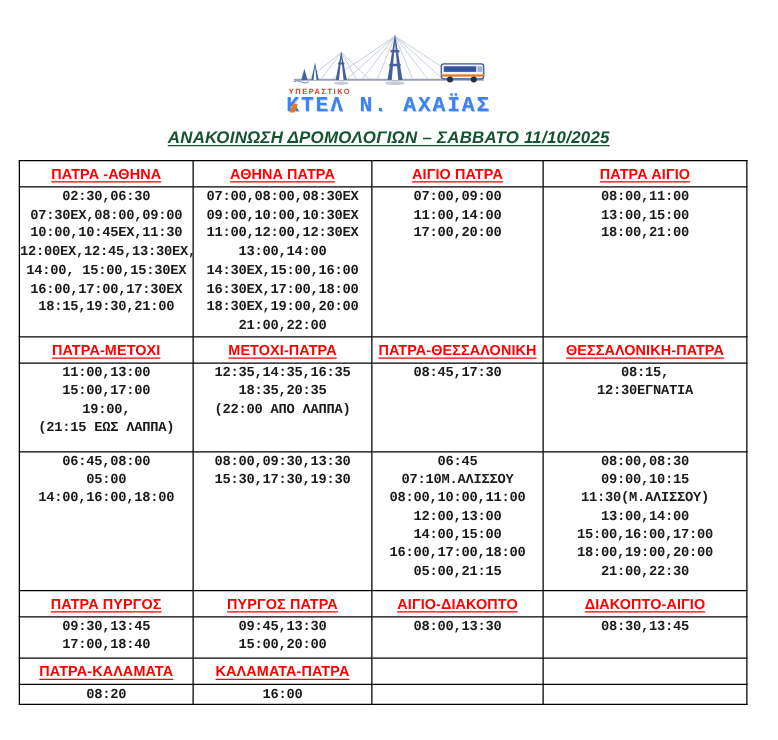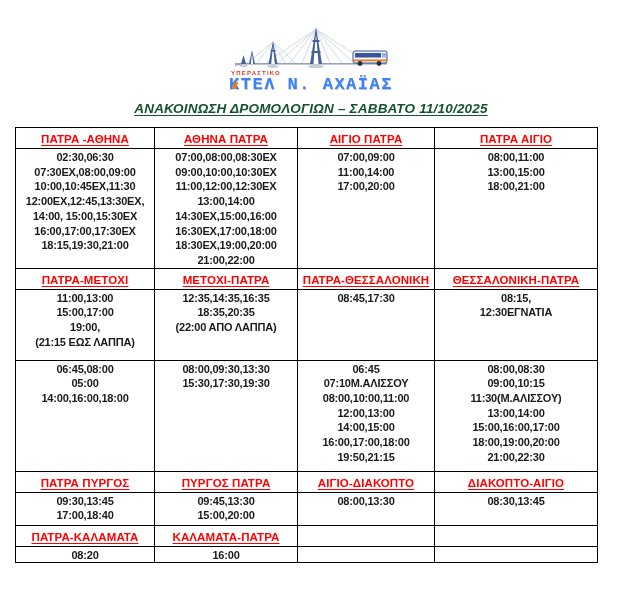--- a/index.html
+++ b/index.html
@@ -21,21 +21,21 @@
            text-decoration: underline; text-underline-offset: 2px; letter-spacing: 0.2px; }
 
   table.schedule { border-collapse: collapse; table-layout: fixed; margin: 11px 0 0 15px; width: 582px; }
   table.schedule td { border: 1px solid #000; overflow: hidden; }
   .hdr-cell { text-align: center; vertical-align: middle; padding: 1px 0; }
   .hdr-text { color: #ff0000; font-weight: bold; font-size: 11.5px;
               text-decoration: underline; text-underline-offset: 2px; letter-spacing: 0.1px;
               white-space: nowrap; }
   .body-cell { text-align: center; vertical-align: top; padding-top: 1px;
                font-weight: bold; font-size: 11px; color: #1a1a1a; }
-  .time-line { line-height: 14.7px; white-space: nowrap; letter-spacing: -0.2px; }
+  .time-line { line-height: 14.7px; white-space: nowrap; letter-spacing: -0.2px; font-family: Liberation Mono, monospace; }
 </style>
 </head>
 <body>
 
 <div class="logo-wrap">
   <div class="logo">
     <svg width="180" height="44" viewBox="0 0 180 44">
 
       <g stroke="#c9d0dd" stroke-width="0.8">
         <line x1="95" y1="5" x2="45" y2="39"></line>
@@ -177,21 +177,21 @@
           <div class="time-line">08:00,09:30,13:30</div>
           <div class="time-line">15:30,17:30,19:30</div>
         </td>
         <td class="body-cell">
           <div class="time-line">06:45</div>
           <div class="time-line">07:10Μ.ΑΛΙΣΣΟΥ</div>
           <div class="time-line">08:00,10:00,11:00</div>
           <div class="time-line">12:00,13:00</div>
           <div class="time-line">14:00,15:00</div>
           <div class="time-line">16:00,17:00,18:00</div>
-          <div class="time-line">19:50,21:15</div>
+          <div class="time-line">05:00,21:15</div>
         </td>
         <td class="body-cell">
           <div class="time-line">08:00,08:30</div>
           <div class="time-line">09:00,10:15</div>
           <div class="time-line">11:30(Μ.ΑΛΙΣΣΟΥ)</div>
           <div class="time-line">13:00,14:00</div>
           <div class="time-line">15:00,16:00,17:00</div>
           <div class="time-line">18:00,19:00,20:00</div>
           <div class="time-line">21:00,22:30</div>
         </td>

